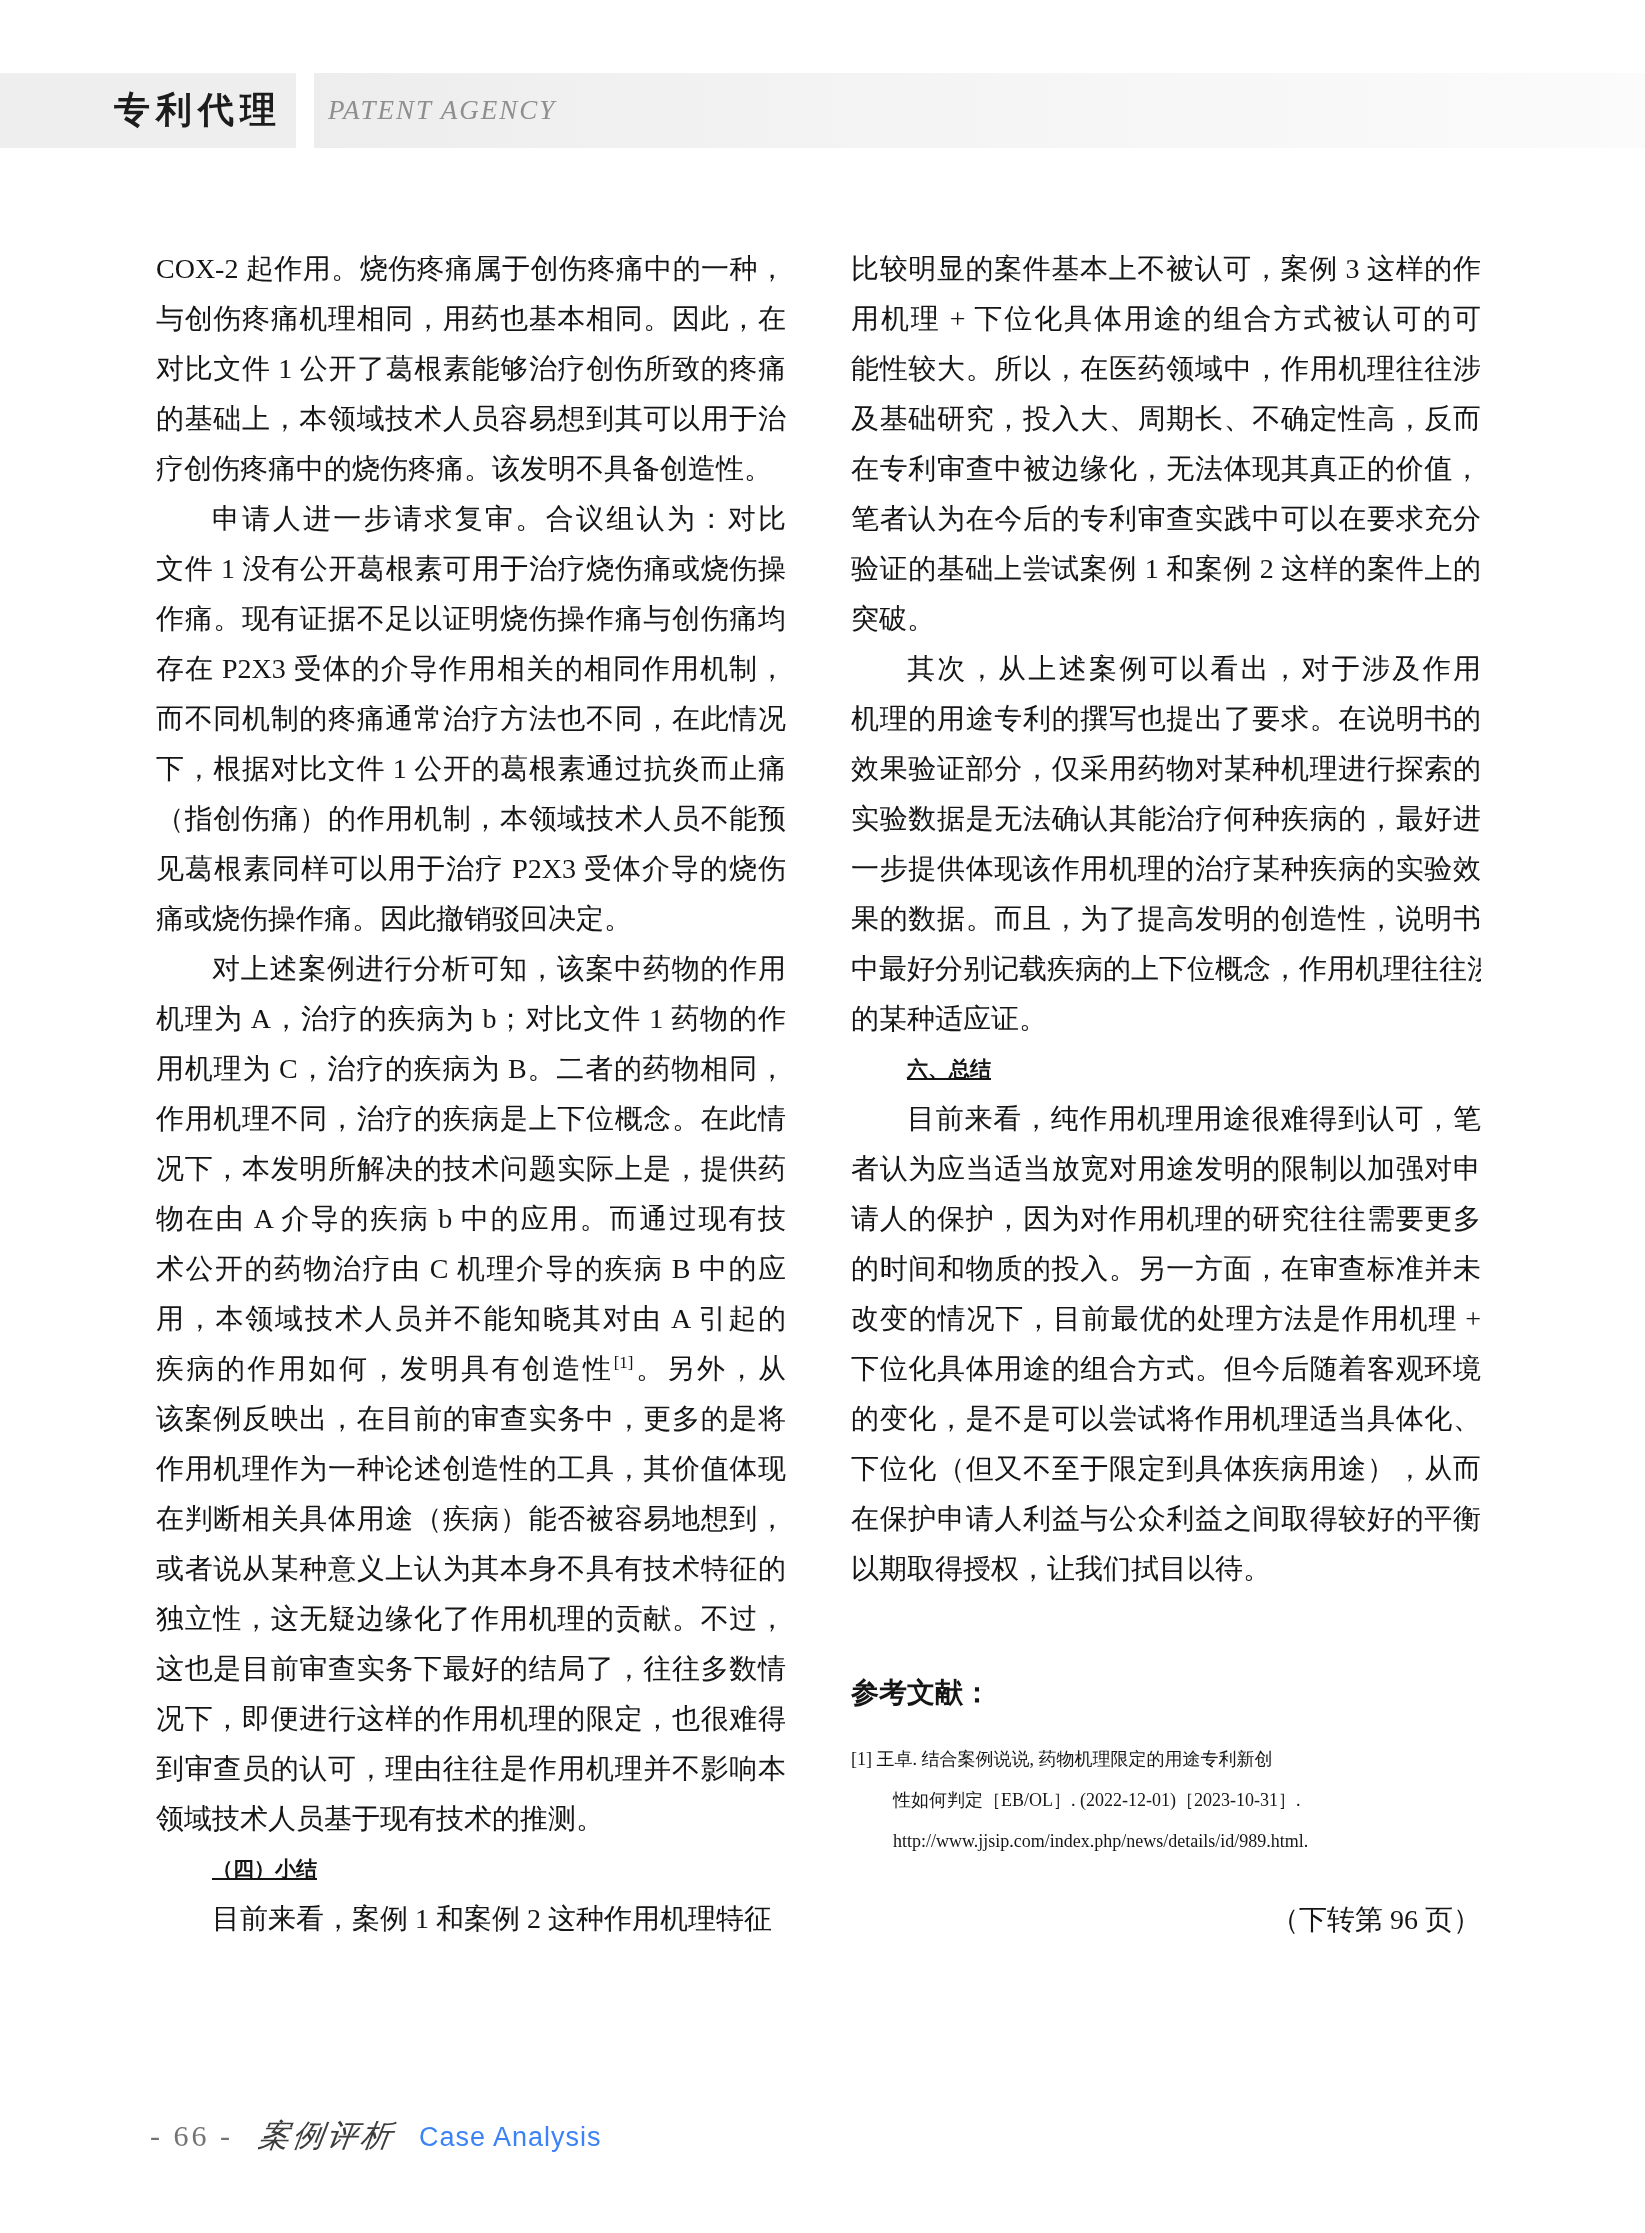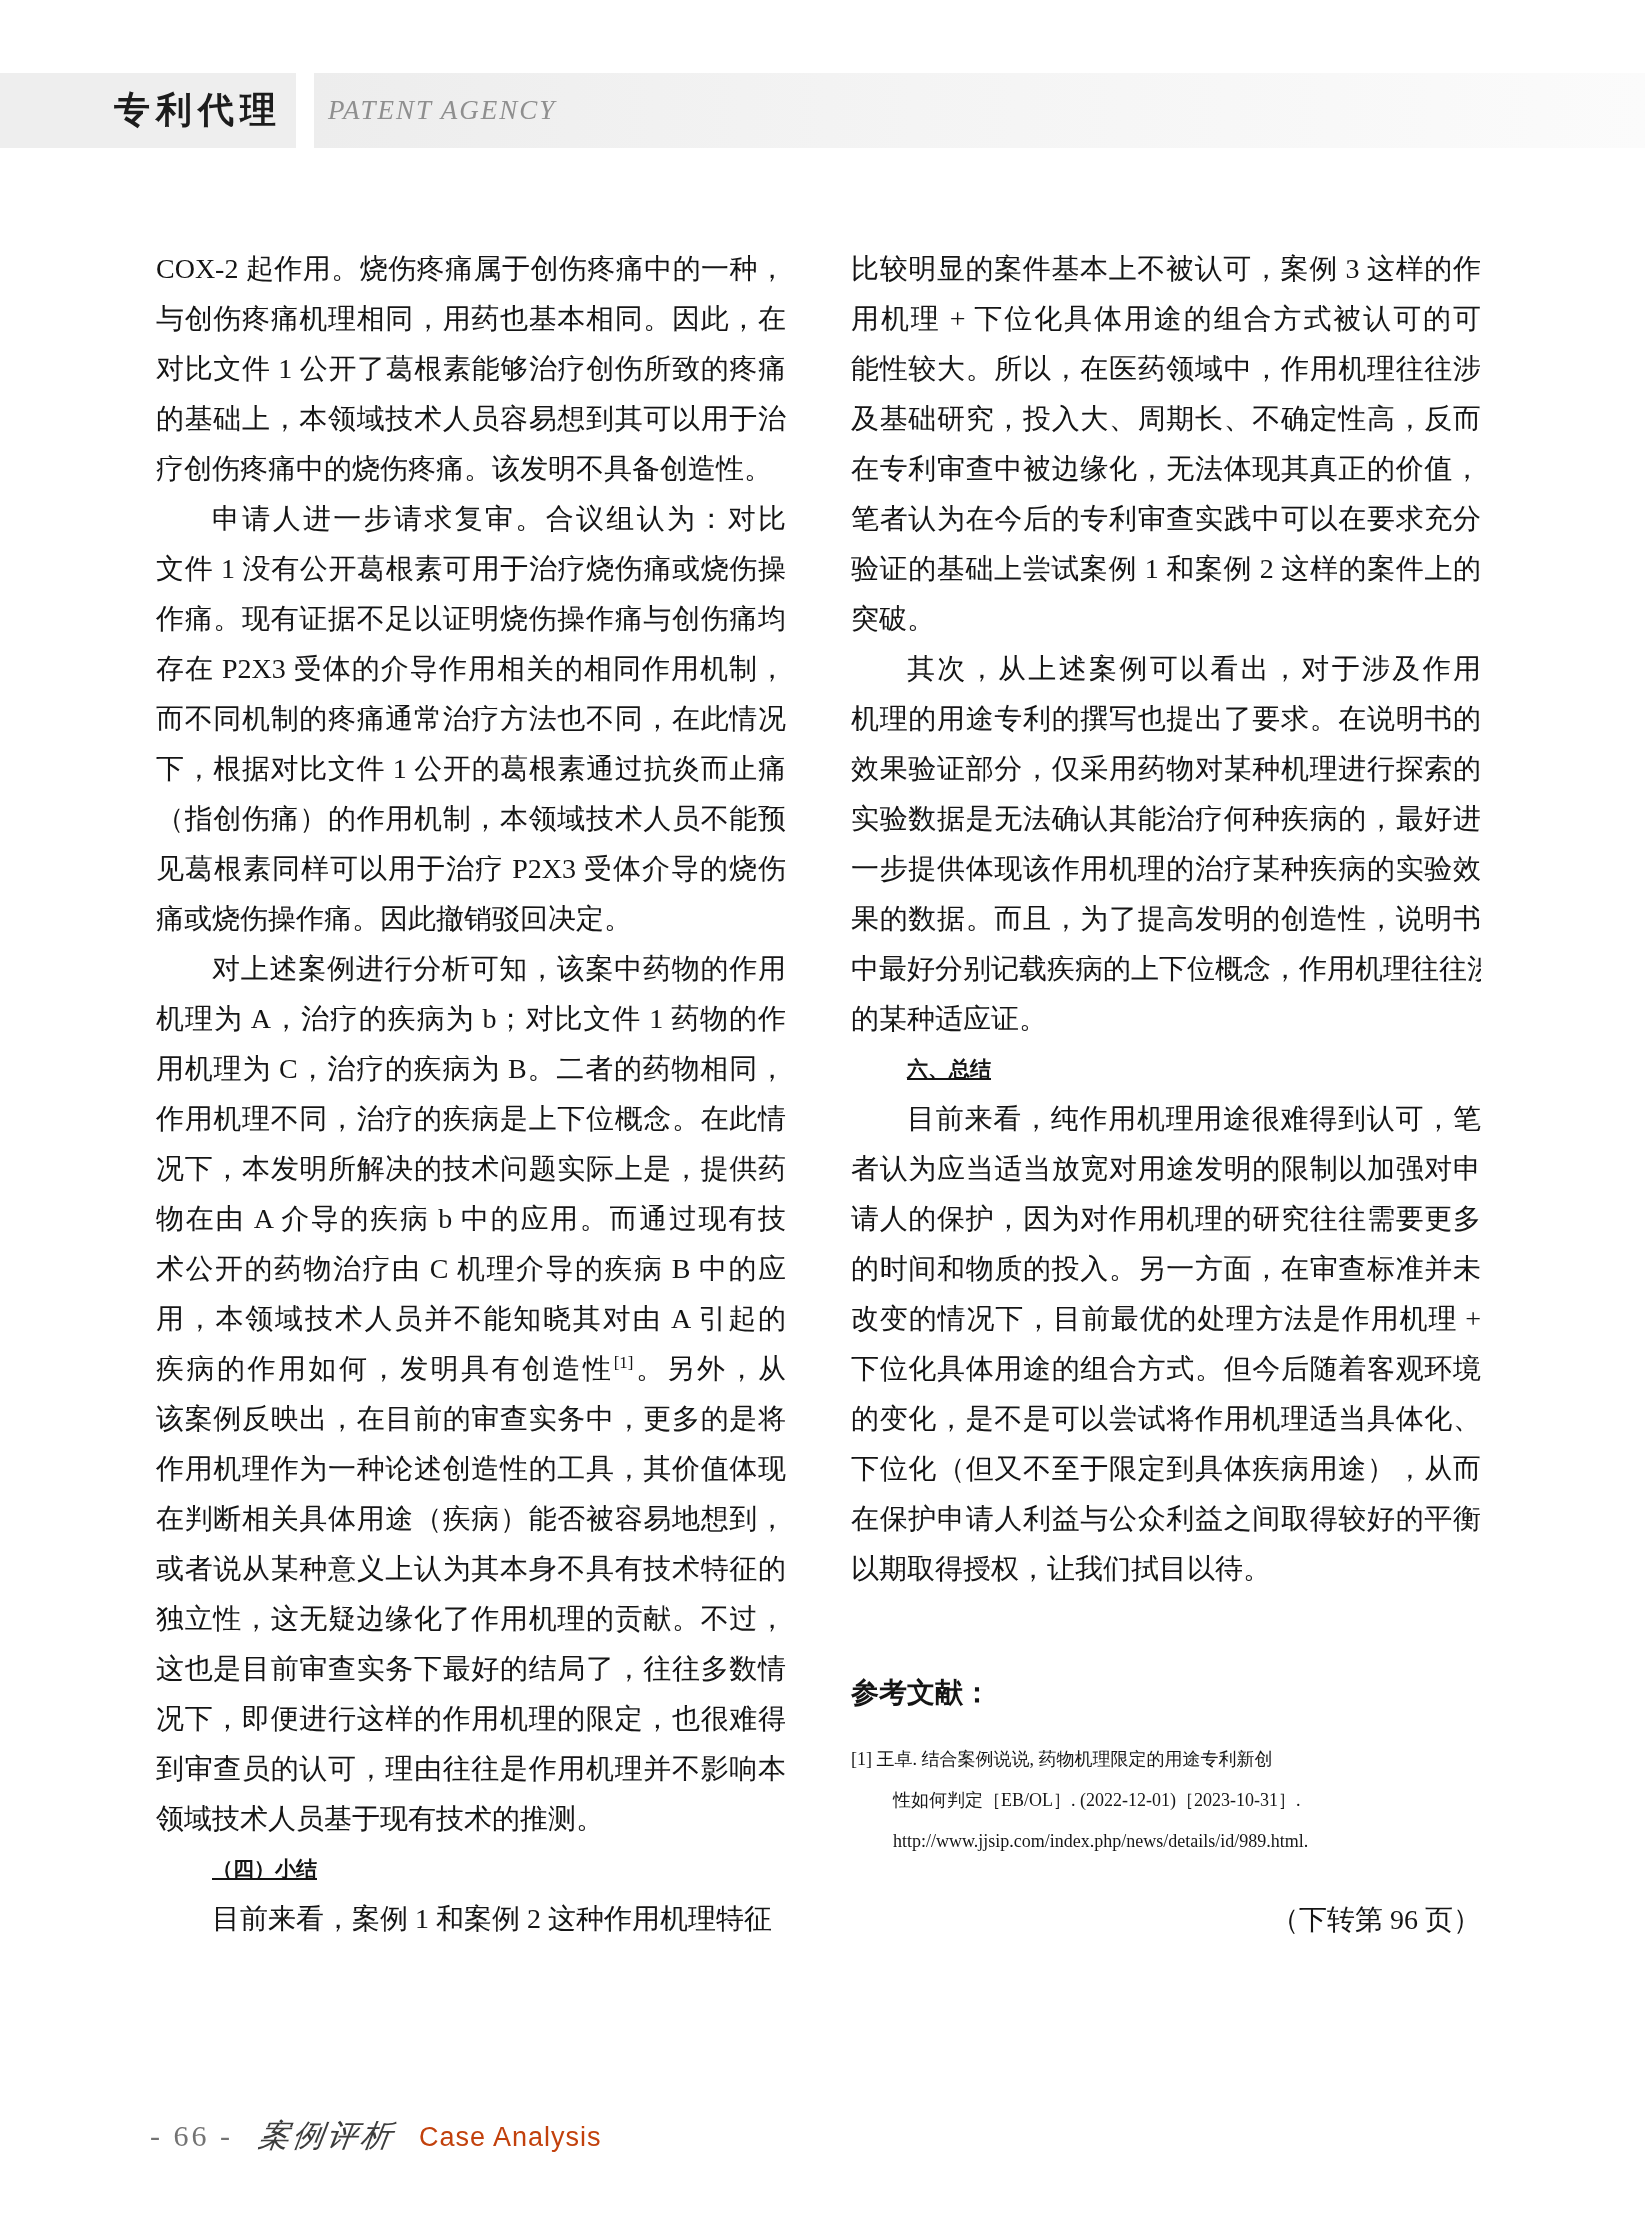--- a/index.html
+++ b/index.html
@@ -35,21 +35,21 @@
   .ref{height:41px;overflow:hidden;white-space:nowrap;}
   .ref.cont{padding-left:42px;}
   .cont-note{margin-top:40px;text-align:right;font-size:28px;line-height:36px;}
 
   
   .footer{position:absolute;left:150px;top:2115px;display:flex;align-items:baseline;height:40px;}
   .pg-num{font-size:30px;letter-spacing:3px;color:#737373;}
   .foot-cn{margin-left:26px;font-style:italic;font-size:31px;letter-spacing:3px;color:#3d3d3d;
            transform:skewX(-8deg);}
   .foot-en{margin-left:24px;font-family:"Liberation Sans","DejaVu Sans",sans-serif;
-           font-size:27px;letter-spacing:1px;color:#c2410c;}
+           font-size:27px;letter-spacing:1px;color:#3b82f6;}
 </style>
 </head>
 <body>
 
 <div class="page">
 
   <div class="band">
     <div class="band-left">
       <span class="cn-title">专利代理</span>
     </div>

